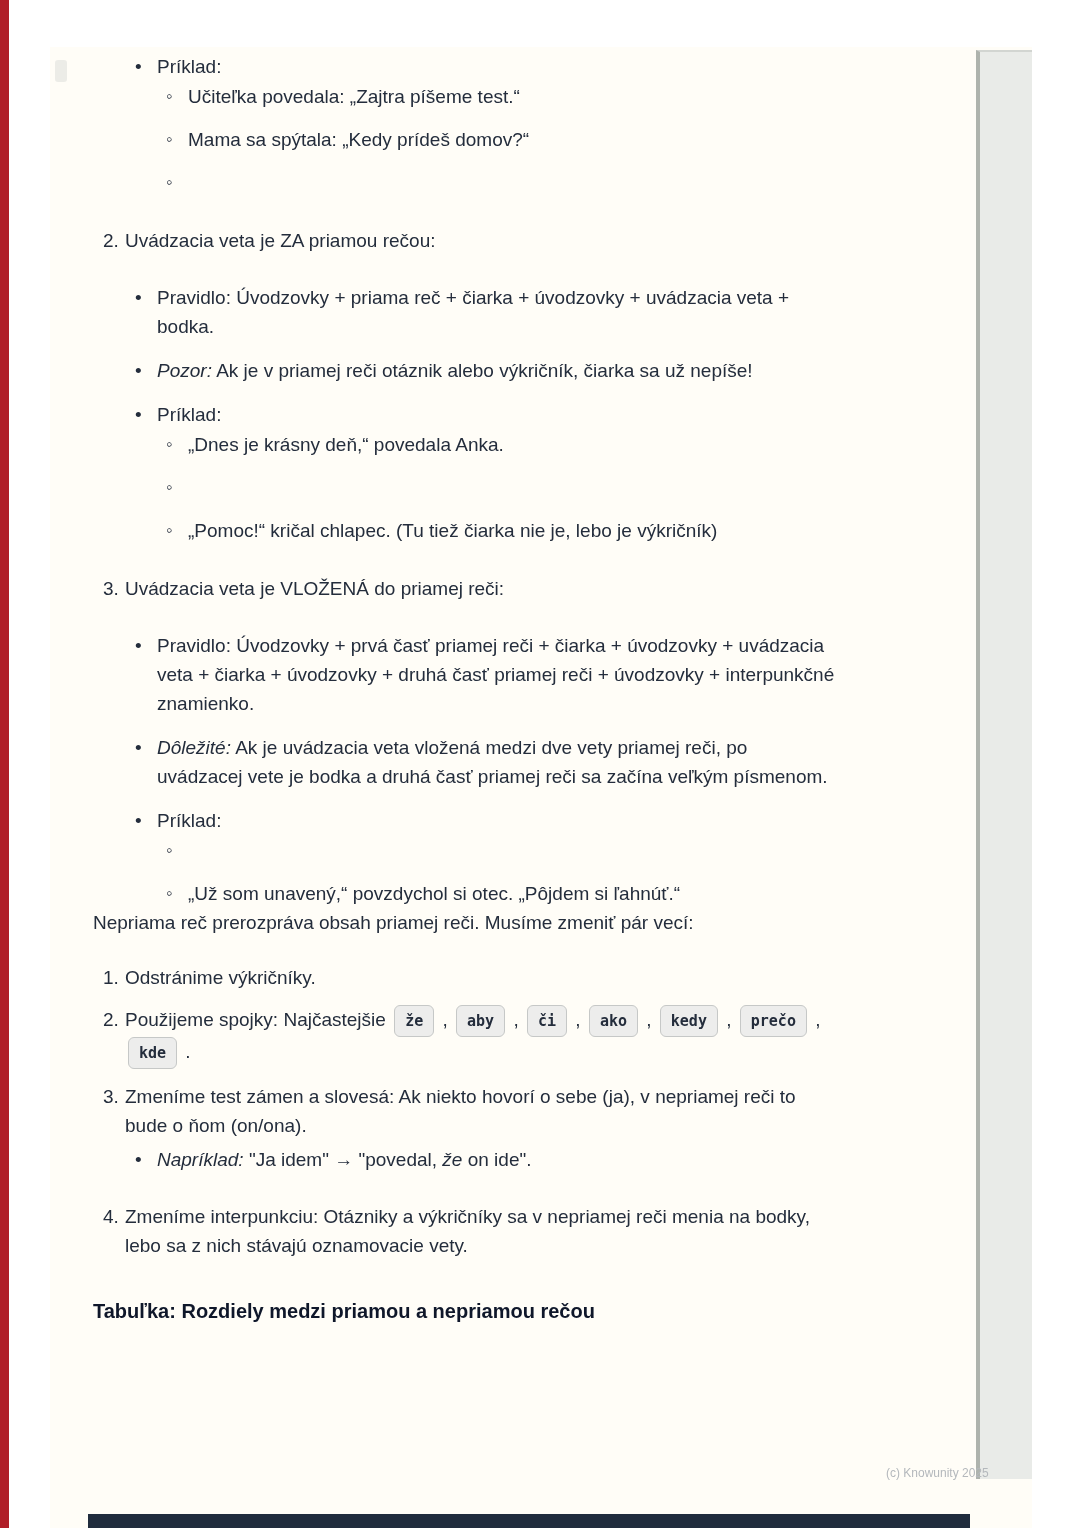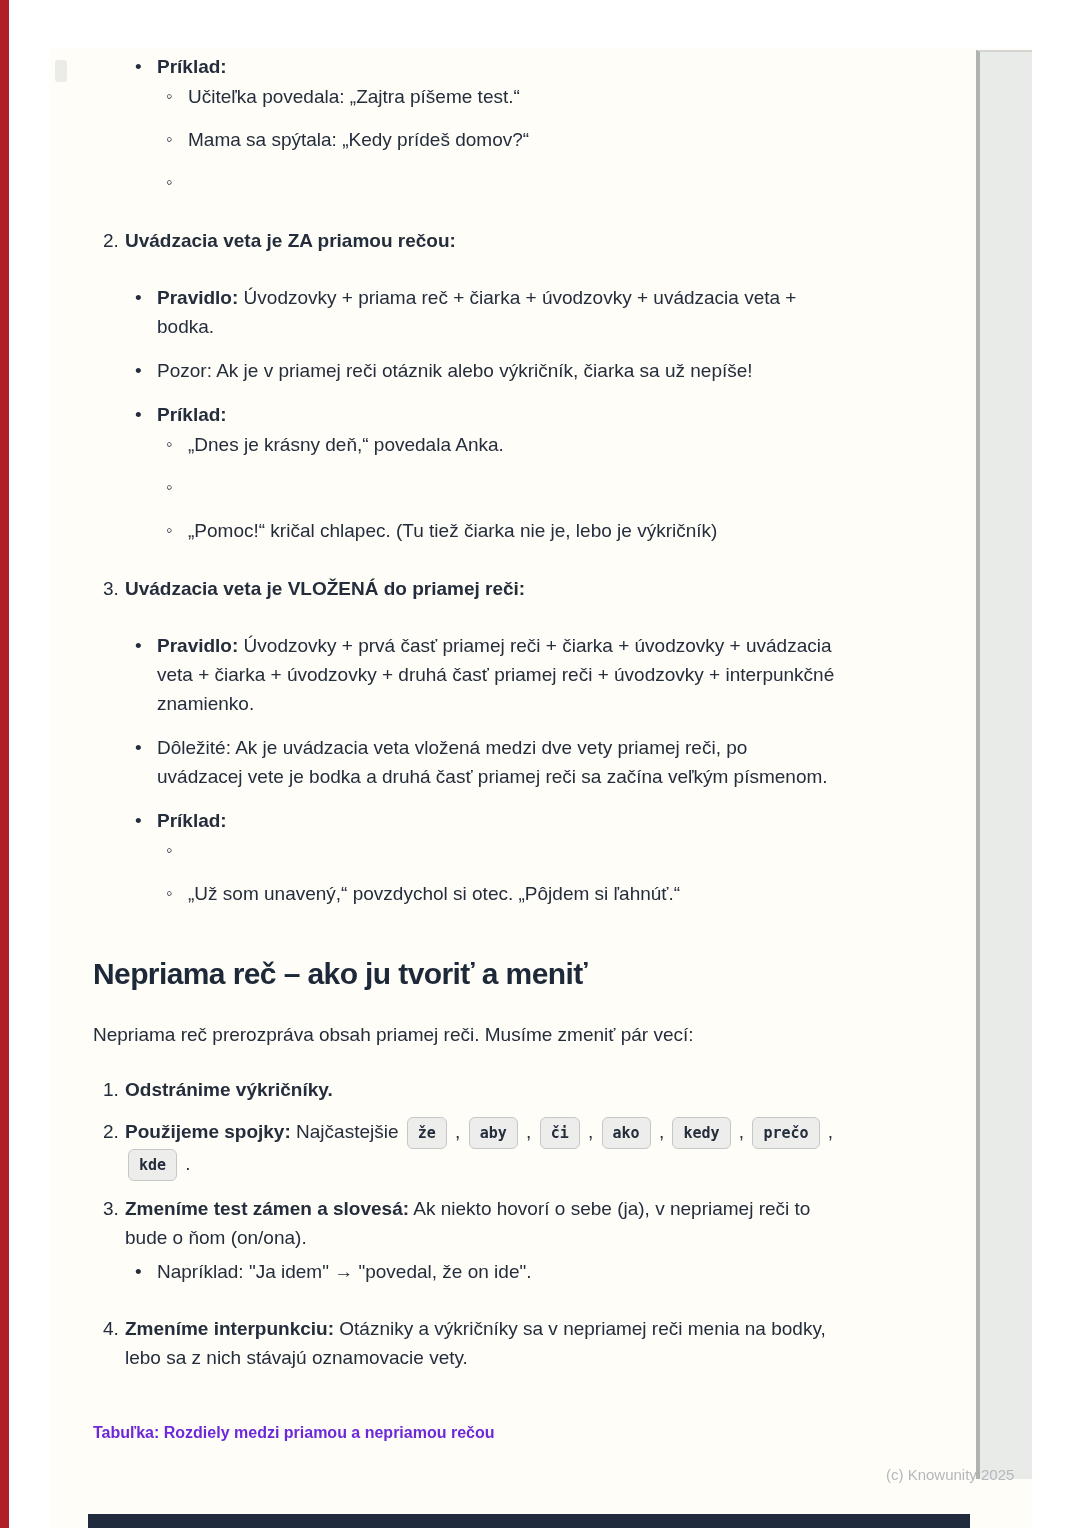--- a/index.html
+++ b/index.html
@@ -17,22 +17,22 @@
     background:#e9ebe8;border-left:4px solid #aeb3ad;border-top:2px solid #d2d5d1;
     box-sizing:border-box;z-index:5;
   }
   .content{position:absolute;left:93px;top:52px;width:745px;font-size:19px;line-height:29px;z-index:2;}
   .row{display:flex;}
   .row .marker{flex:0 0 22px;}
   .row.numbered .marker{margin-left:10px;}
   .row.bullet .marker{margin-left:42px;}
   .row.circle .marker{margin-left:73px;font-size:18px;}
   .itext{flex:1;}
-  .seg-b{font-weight:700;}
-  .seg-i{}
+  .seg-b{font-weight:400;}
+  .seg-i{font-style:italic;}
   code.badge{
     font-family:"DejaVu Sans Mono",monospace;font-weight:bold;font-size:15px;
     background:#ededec;border:1px solid #c6c8c7;border-radius:6px;
     padding:5px 10px;line-height:20px;display:inline-block;margin:0 3px;
     color:#242d3c;
   }
   
   .list-a .row{margin-top:15px;}
   .list-a .row.numbered{margin-top:29px;}
   .list-a .row.circle{margin-top:14px;}
@@ -40,23 +40,23 @@
   .list-a .row.numbered + .row.bullet{margin-top:28px;}
   .list-a .row:first-child{margin-top:0;}
   
   .h2{font-size:30px;line-height:36px;font-weight:700;color:#1d2839;letter-spacing:-0.6px;margin:48px 0 28px 0;}
   .intro{margin:0 0 26px 0;}
   
   .list-b .row.numbered{margin-top:13px;}
   .list-b .row.bullet{margin-top:5px;}
   .list-b .row.bullet + .row.numbered{margin-top:28px;}
   .list-b .row:first-child{margin-top:0;}
-  .caption{font-size:16px;line-height:26px;font-weight:700;color:#6d28d9;margin-top:48px;}
+  .caption{font-size:20px;line-height:26px;font-weight:700;color:#0f172a;margin-top:38px;}
   .table-bar{position:absolute;left:88px;top:1514px;width:882px;height:14px;background:#202c3d;z-index:3;}
-  .watermark{position:absolute;left:886px;top:1466px;font-size:15px;color:#b4b8bc;z-index:6;white-space:nowrap;}
+  .watermark{position:absolute;left:886px;top:1466px;font-size:12px;color:#b4b8bc;z-index:6;white-space:nowrap;}
 </style>
 </head>
 <body>
 
 <div class="accent-bar" style="background: rgb(176, 30, 40);"></div>
 
 <div class="doc-page" style="background: rgb(255, 253, 247);"></div>
 <div class="edge-artifact"></div>
 
 <div class="content">
@@ -120,21 +120,20 @@
         <div class="itext"><span class="seg-b">Príklad:</span></div>
       </div>
       <div class="row circle">
         <span class="marker">◦</span>
       </div>
       <div class="row circle">
         <span class="marker">◦</span>
         <div class="itext"><span class="seg-n">„Už som unavený,“ povzdychol si otec. „Pôjdem si ľahnúť.“</span></div>
       </div>
     </div>
-  <div class="h2">Nepriama reč – ako ju tvoriť a meniť</div>
   <div class="intro">Nepriama reč prerozpráva obsah priamej reči. Musíme zmeniť pár vecí:</div>
   <div class="list-b" id="steps-list">
       <div class="row numbered">
         <span class="marker">1.</span>
         <div class="itext"><span class="seg-b">Odstránime výkričníky.</span></div>
       </div>
       <div class="row numbered">
         <span class="marker">2.</span>
         <div class="itext"><span class="seg-b">Použijeme spojky:</span><span class="seg-n"> Najčastejšie </span><code class="badge">že</code><span class="seg-n"> , </span><code class="badge">aby</code><span class="seg-n"> , </span><code class="badge">či</code><span class="seg-n"> , </span><code class="badge">ako</code><span class="seg-n"> , </span><code class="badge">kedy</code><span class="seg-n"> , </span><code class="badge">prečo</code><span class="seg-n"> , </span><code class="badge">kde</code><span class="seg-n"> .</span></div>
       </div>

